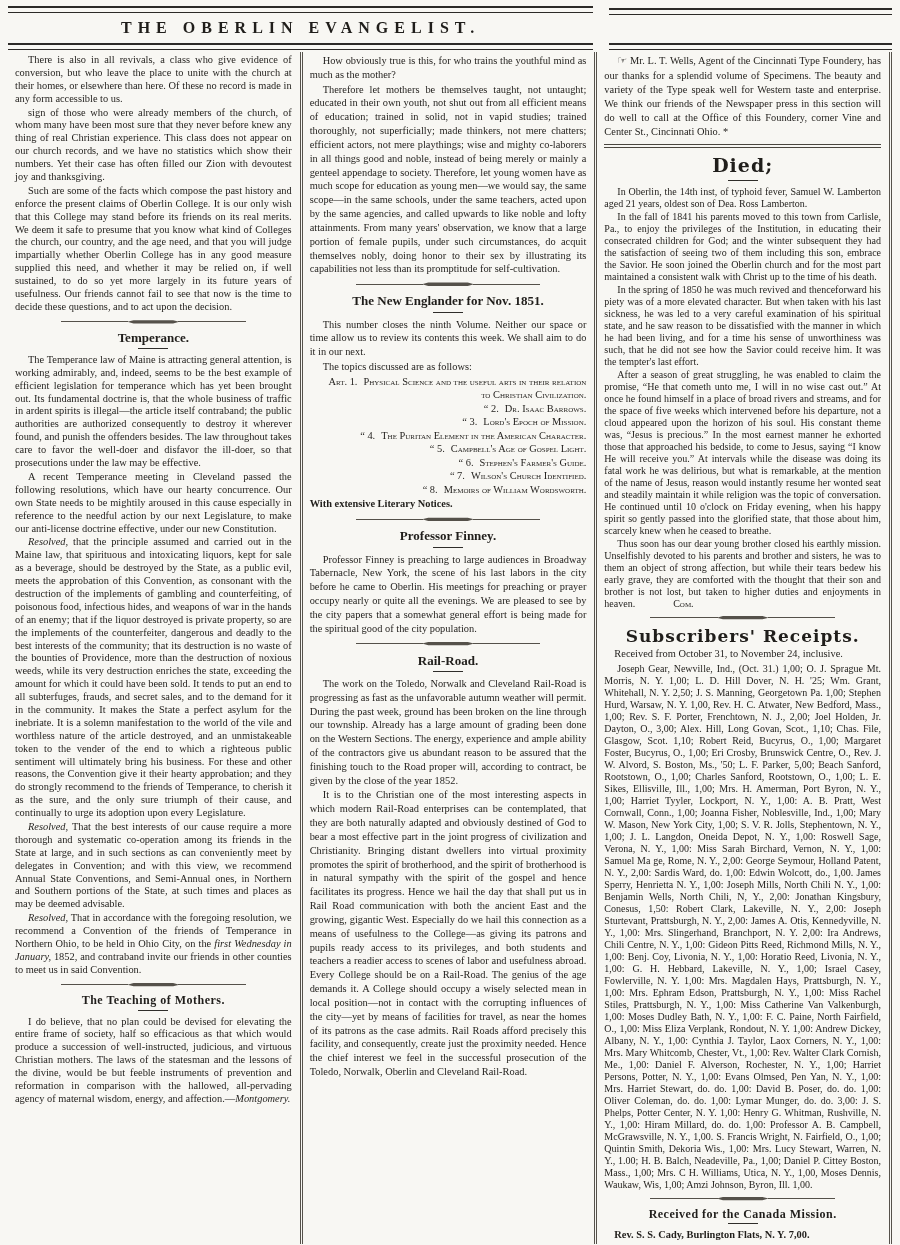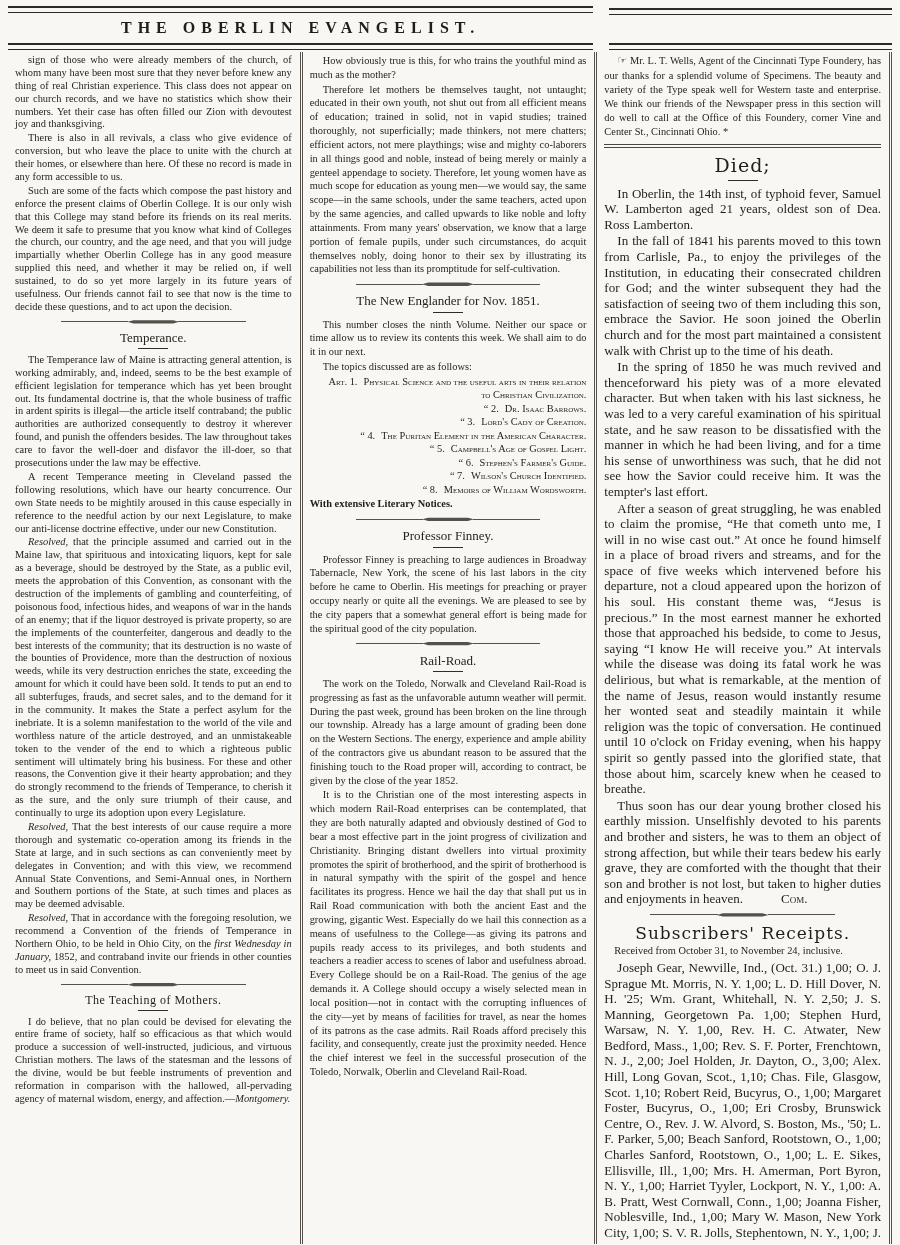--- a/index.html
+++ b/index.html
@@ -18,35 +18,35 @@
   
   .cols { display:flex; height:1192px; margin-top:2px; }
   .col { flex:1; padding:2px 8px 0 7px; overflow:hidden; box-sizing:border-box;
          font-size:10.4px; line-height:1.24; text-align:justify; }
   .col + .col { border-left:3px double #56524b; }
   .col.last { border-right:3px double #56524b; }
   p { margin:0 0 1px 0; text-indent:13px; }
   p.noindent { text-indent:0;font-weight:bold; }
   i.lead { font-style:italic; }
   
-  .art-head { text-align:center; font-weight:normal; font-size:13px; margin:6px 0 1px 0; text-indent:0; }
+  .art-head { text-align:center; font-weight:bold; font-size:13px; margin:6px 0 1px 0; text-indent:0; }
   .art-head.bold-sm { font-size:12px; letter-spacing:.5px; }
   .blackletter { font-size:19px; letter-spacing:1px; font-family:"DejaVu Serif",serif; }
   .head-rule { width:30px; border-top:1px solid #2f2d2a; margin:2px auto 5px auto; }
   .full-rule { border-top:1px solid #4a463f; border-bottom:1px solid #4a463f; height:2px; margin:5px 0 4px 0; }
   .divider { display:flex; align-items:center; margin:6px 46px 3px 46px; }
   .divider::before,.divider::after { content:""; flex:1; height:1px; background:#55514a; }
   .divider .bar { width:52px; height:4px; background:#55514a; margin:0 -1px;
     clip-path:polygon(0 50%,12% 8%,88% 8%,100% 50%,88% 92%,12% 92%); }
   
   .topic-list { margin:0 0 1px 0; padding:0; list-style:none; font-variant:small-caps; }
   .topic { padding-left:44px; text-indent:-32px; text-align:right; line-height:1.3; }
   .topic .tn { margin-right:6px; }
   
-  .small-text { font-size:13px; line-height:1.2; }
+  .small-text { font-size:10px; line-height:1.2; }
   .pointer { font-family:"DejaVu Sans",sans-serif; font-size:11px; }
   .sig { margin-left:38px; font-variant:small-caps; }
   .subhead-italic { text-indent:10px; margin-bottom:2px; }
   .agent-line { text-align:right; padding-right:14px; text-indent:0; }
   .smallcaps { font-variant:small-caps; }
 </style>
 </head>
 <body>
 
 <div class="page">
@@ -59,22 +59,22 @@
     </div>
     <div class="mast-right">
       <div class="double-rule"></div>
       <div class="double-rule"></div>
     </div>
   </div>
 
   <div class="cols">
 
     <div class="col">
+      <p>There is also in all revivals, a class who give evidence of conversion, but who leave the place to unite with the church at their homes, or elsewhere than here. Of these no record is made in any form accessible to us.</p>
       <p>sign of those who were already members of the church, of whom many have been most sure that they never before knew any thing of real Christian experience. This class does not appear on our church records, and we have no statistics which show their numbers. Yet their case has often filled our Zion with devoutest joy and thanksgiving.</p>
-      <p>There is also in all revivals, a class who give evidence of conversion, but who leave the place to unite with the church at their homes, or elsewhere than here. Of these no record is made in any form accessible to us.</p>
       <p>Such are some of the facts which compose the past history and enforce the present claims of Oberlin College. It is our only wish that this College may stand before its friends on its real merits. We deem it safe to presume that you know what kind of Colleges the church, our country, and the age need, and that you will judge impartially whether Oberlin College has in any good measure supplied this need, and whether it may be relied on, if well sustained, to do so yet more largely in its future years of usefulness. Our friends cannot fail to see that now is the time to decide these questions, and to act upon the decision.</p>
 
       <div class="divider">
           <span class="bar"></span>
         </div>
 
       <div class="art-head">Temperance.</div>
       <div class="head-rule"></div>
       <p>The Temperance law of Maine is attracting general attention, is working admirably, and, indeed, seems to be the best example of efficient legislation for temperance which has yet been brought out. Its fundamental doctrine is, that the whole business of traffic in ardent spirits is illegal—the article itself contraband; the public authorities are authorized consequently to destroy it wherever found, and punish the offenders besides. The law throughout takes care to favor the well-doer and disfavor the ill-doer, so that prosecutions under the law may be effective.</p>
       <p>A recent Temperance meeting in Cleveland passed the following resolutions, which have our hearty concurrence. Our own State needs to be mightily aroused in this cause especially in reference to the needful action by our next Legislature, to make our anti-license doctrine effective, under our new Constitution.</p>
@@ -99,21 +99,21 @@
           <span class="bar"></span>
         </div>
 
       <div class="art-head">The New Englander for Nov. 1851.</div>
       <div class="head-rule"></div>
       <p>This number closes the ninth Volume. Neither our space or time allow us to review its contents this week. We shall aim to do it in our next.</p>
       <p>The topics discussed are as follows:</p>
       <ul class="topic-list">
         <li class="topic"><span class="tn">Art. 1.</span><span>Physical Science and the useful arts in their relation to Christian Civilization.</span></li>
         <li class="topic"><span class="tn">“  2.</span><span>Dr. Isaac Barrows.</span></li>
-        <li class="topic"><span class="tn">“  3.</span><span>Lord's Cady of Creation.</span></li>
+        <li class="topic"><span class="tn">“  3.</span><span>Lord's Epoch of Mission.</span></li>
         <li class="topic"><span class="tn">“  4.</span><span>The Puritan Element in the American Character.</span></li>
         <li class="topic"><span class="tn">“  5.</span><span>Campbell's Age of Gospel Light.</span></li>
         <li class="topic"><span class="tn">“  6.</span><span>Stephen's Farmer's Guide.</span></li>
         <li class="topic"><span class="tn">“  7.</span><span>Wilson's Church Identified.</span></li>
         <li class="topic"><span class="tn">“  8.</span><span>Memoirs of William Wordsworth.</span></li>
       </ul>
       <p class="noindent">With extensive Literary Notices.</p>
 
       <div class="divider">
           <span class="bar"></span>

